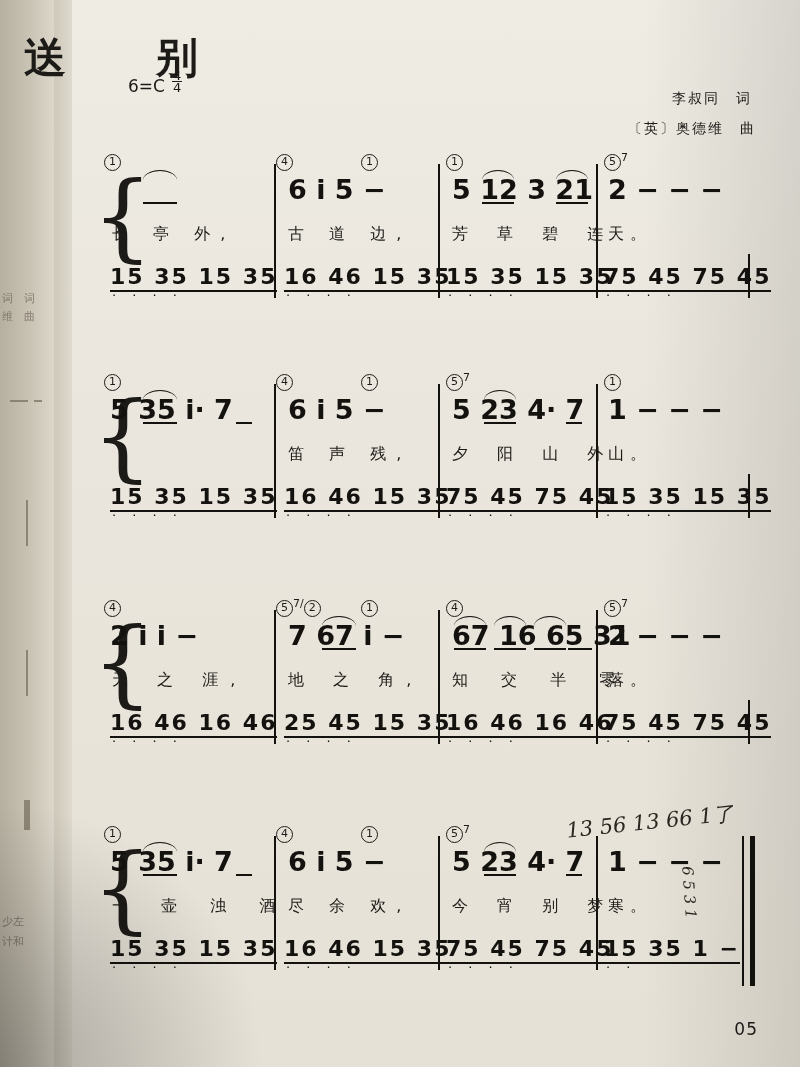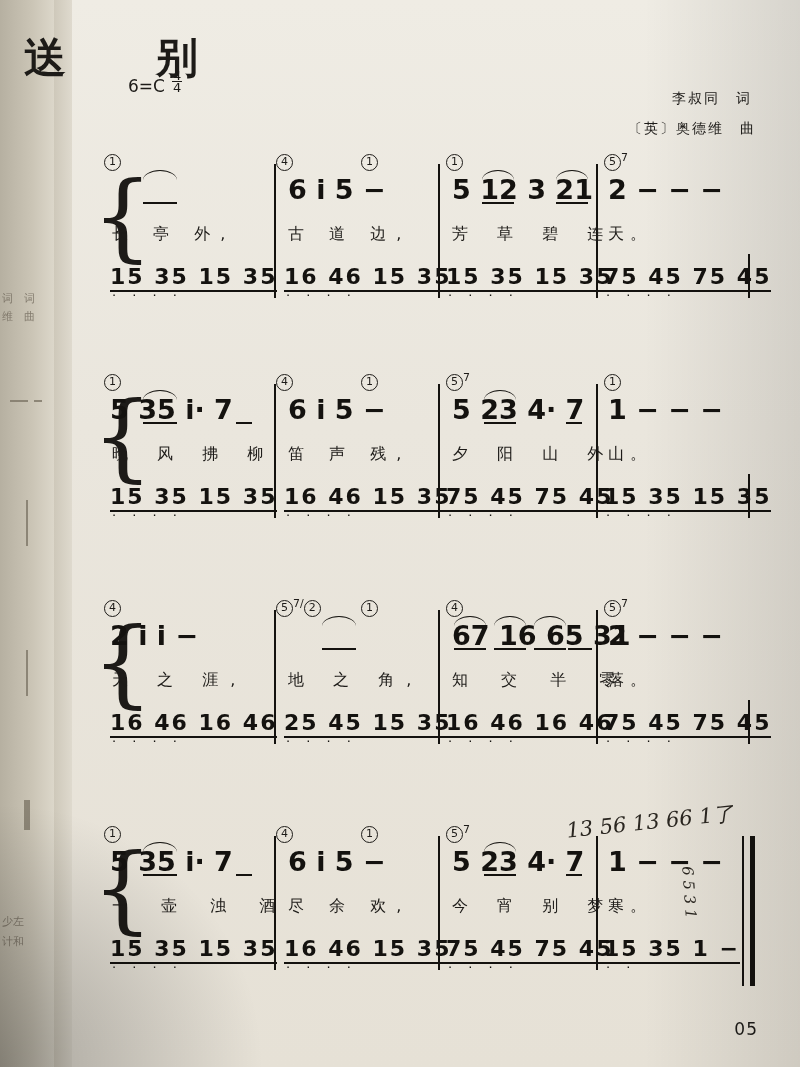--- a/index.html
+++ b/index.html
@@ -248,21 +248,20 @@
         <div class="underbeam" style="left:470px;top:34px;width:16px;"></div>
 
         <div class="note" style="left:512px;top:6px;">1 − − −</div>
 
         <div class="barline" style="left:178px;top:-4px;height:130px;"></div>
         <div class="barline" style="left:342px;top:-4px;height:130px;"></div>
         <div class="barline" style="left:500px;top:-4px;height:130px;"></div>
       </div>
 
       <div class="notes-line" style="height:42px;">
-        <div class="lyr" style="left:16px;top:10px;letter-spacing:12px;">晚 风 拂  柳</div>
         <div class="lyr" style="left:192px;top:10px;letter-spacing:10px;">笛 声 残,</div>
         <div class="lyr" style="left:356px;top:10px;letter-spacing:12px;">夕 阳 山 外</div>
         <div class="lyr" style="left:512px;top:10px;letter-spacing:6px;">山。</div>
       </div>
 
       <div class="notes-line" style="height:50px;">
         <div class="bass" style="left:14px;top:8px;letter-spacing:2px;">15 35 15 35</div>
         <div class="dots" style="left:16px;top:32px;">· · · ·</div>
         <div class="bass" style="left:188px;top:8px;letter-spacing:2px;">16 46 15 35</div>
         <div class="dots" style="left:190px;top:32px;">· · · ·</div>
@@ -287,20 +286,21 @@
       <div class="chord" style="left:350px;"><span class="circ">4</span></div>
       <div class="chord" style="left:508px;"><span class="circ">5</span><span class="sup">7</span></div>
     </div>
 
     <div class="staffblock" style="height:190px;">
       <div class="brace">{</div>
 
       <div class="notes-line" style="height:46px;">
         <div class="note" style="left:14px;top:6px;">2  i  i  −</div>
 
+        <div class="note" style="left:192px;top:6px;">7  67 i  −</div>
         <div class="slur" style="left:226px;top:2px;width:34px;"></div>
         <div class="underbeam" style="left:226px;top:34px;width:34px;"></div>
 
         <div class="note" style="left:356px;top:6px;">67 16 65 31</div>
         <div class="slur" style="left:358px;top:2px;width:32px;"></div>
         <div class="slur" style="left:398px;top:2px;width:32px;"></div>
         <div class="slur" style="left:438px;top:2px;width:32px;"></div>
         <div class="underbeam" style="left:358px;top:34px;width:32px;"></div>
         <div class="underbeam" style="left:398px;top:34px;width:32px;"></div>
         <div class="underbeam" style="left:438px;top:34px;width:32px;"></div>

